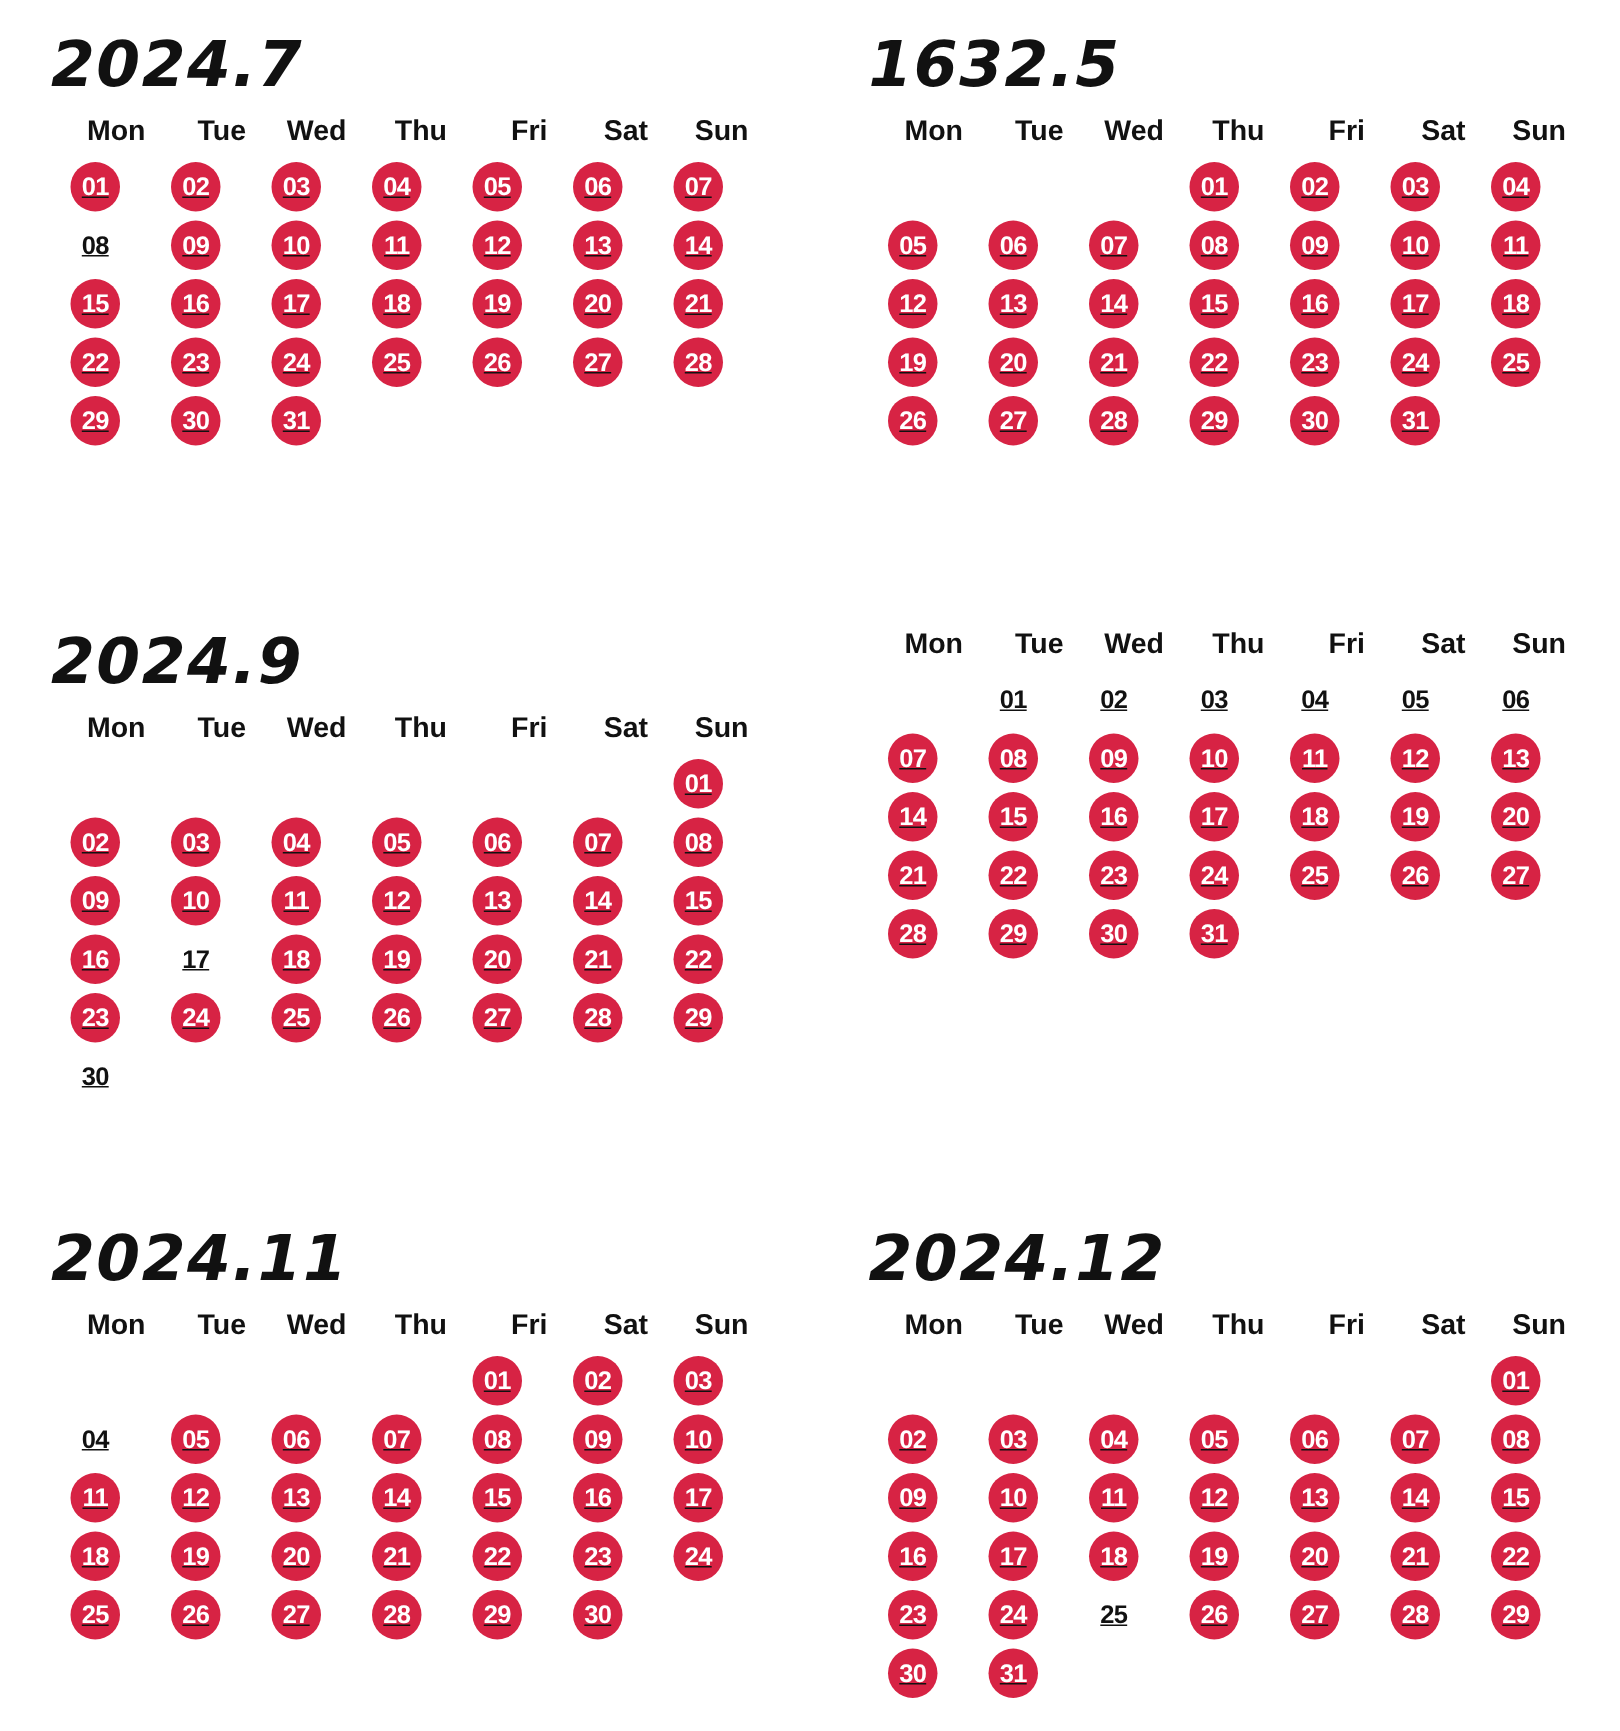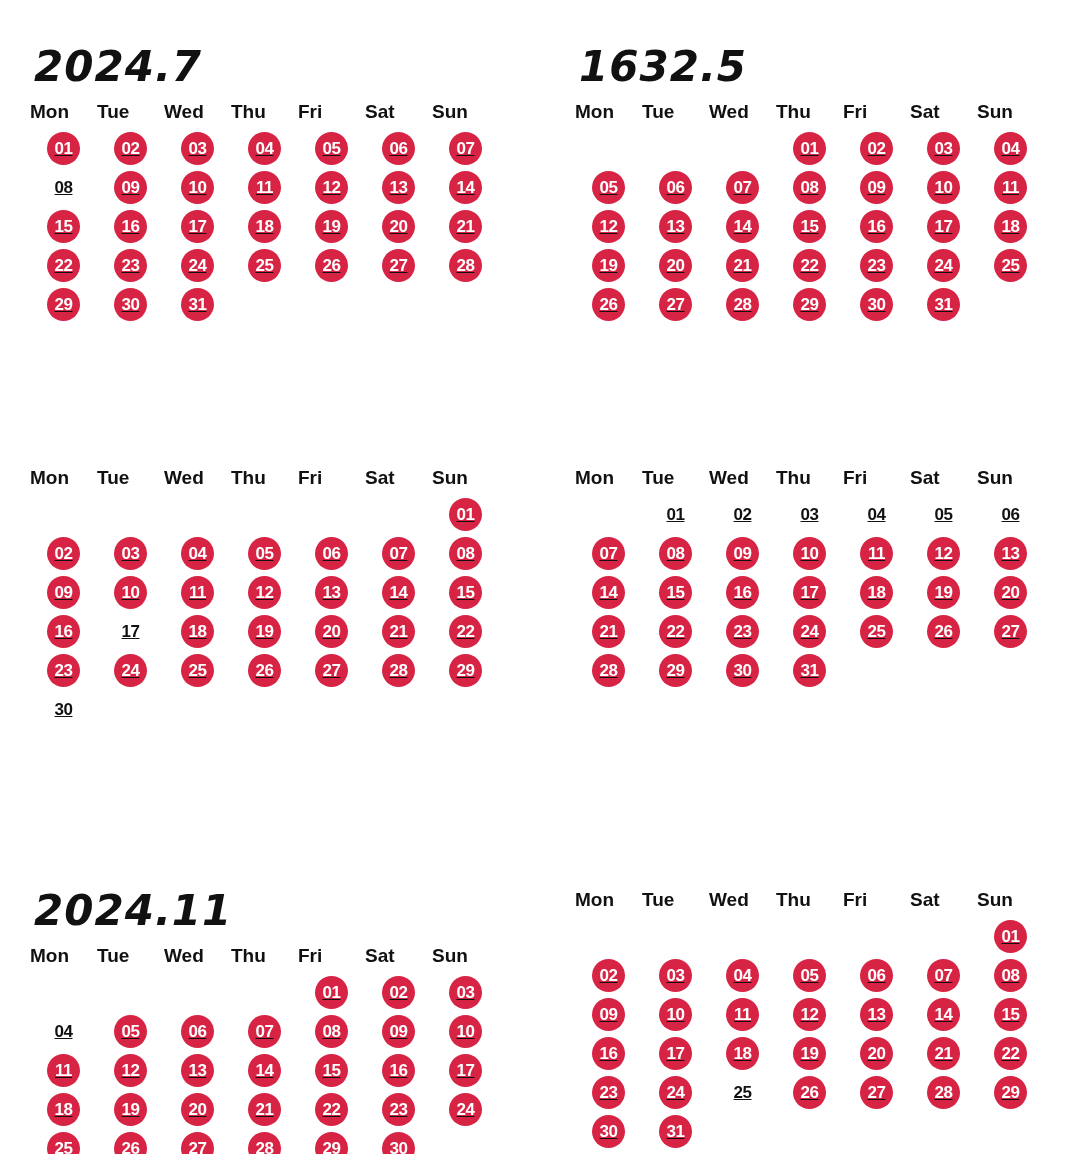--- a/index.html
+++ b/index.html
@@ -20,39 +20,38 @@
     grid-auto-rows: auto;
     column-gap: 10px;
     row-gap: 0px;
     padding: 22px 0 0 0;
     box-sizing: border-box;
   }
   .month-block {
     box-sizing: border-box;
     padding: 0 0 0 30px;
     height: 398px;
-    margin-top: 24px;
   }
   .month-title {
     font-family: "DejaVu Sans", sans-serif;
     font-style: italic;
     font-weight: bold;
     font-size: 42px;
     letter-spacing: 1px;
     color: #111111;
     margin: 0 0 14px 4px;
     line-height: 1;
   }
   .weekday-row {
     display: grid;
     grid-template-columns: repeat(7, 67px);
     margin-bottom: 6px;
   }
   .weekday {
-    text-align: left;
+    text-align: right;
     font-size: 19px;
     font-weight: bold;
     color: #111111;
     line-height: 1.1;
   }
   .days-grid {
     display: grid;
     grid-template-columns: repeat(7, 67px);
     grid-auto-rows: 39px;
     text-decoration: underline;
@@ -303,20 +302,21 @@
         </div>
         <div class="day-cell marked">
           <span class="pill">30</span>
         </div>
         <div class="day-cell marked">
           <span class="pill">31</span>
         </div>
       </div>
     </div>
     <div class="month-block">
+      <div class="month-title">2024.9</div>
       <div class="weekday-row">
         <div class="weekday">Mon</div>
         <div class="weekday">Tue</div>
         <div class="weekday">Wed</div>
         <div class="weekday">Thu</div>
         <div class="weekday">Fri</div>
         <div class="weekday">Sat</div>
         <div class="weekday">Sun</div>
       </div>
       <div class="days-grid">
@@ -627,20 +627,21 @@
         </div>
         <div class="day-cell marked">
           <span class="pill">29</span>
         </div>
         <div class="day-cell marked">
           <span class="pill">30</span>
         </div>
       </div>
     </div>
     <div class="month-block">
+      <div class="month-title">2024.12</div>
       <div class="weekday-row">
         <div class="weekday">Mon</div>
         <div class="weekday">Tue</div>
         <div class="weekday">Wed</div>
         <div class="weekday">Thu</div>
         <div class="weekday">Fri</div>
         <div class="weekday">Sat</div>
         <div class="weekday">Sun</div>
       </div>
       <div class="days-grid">

